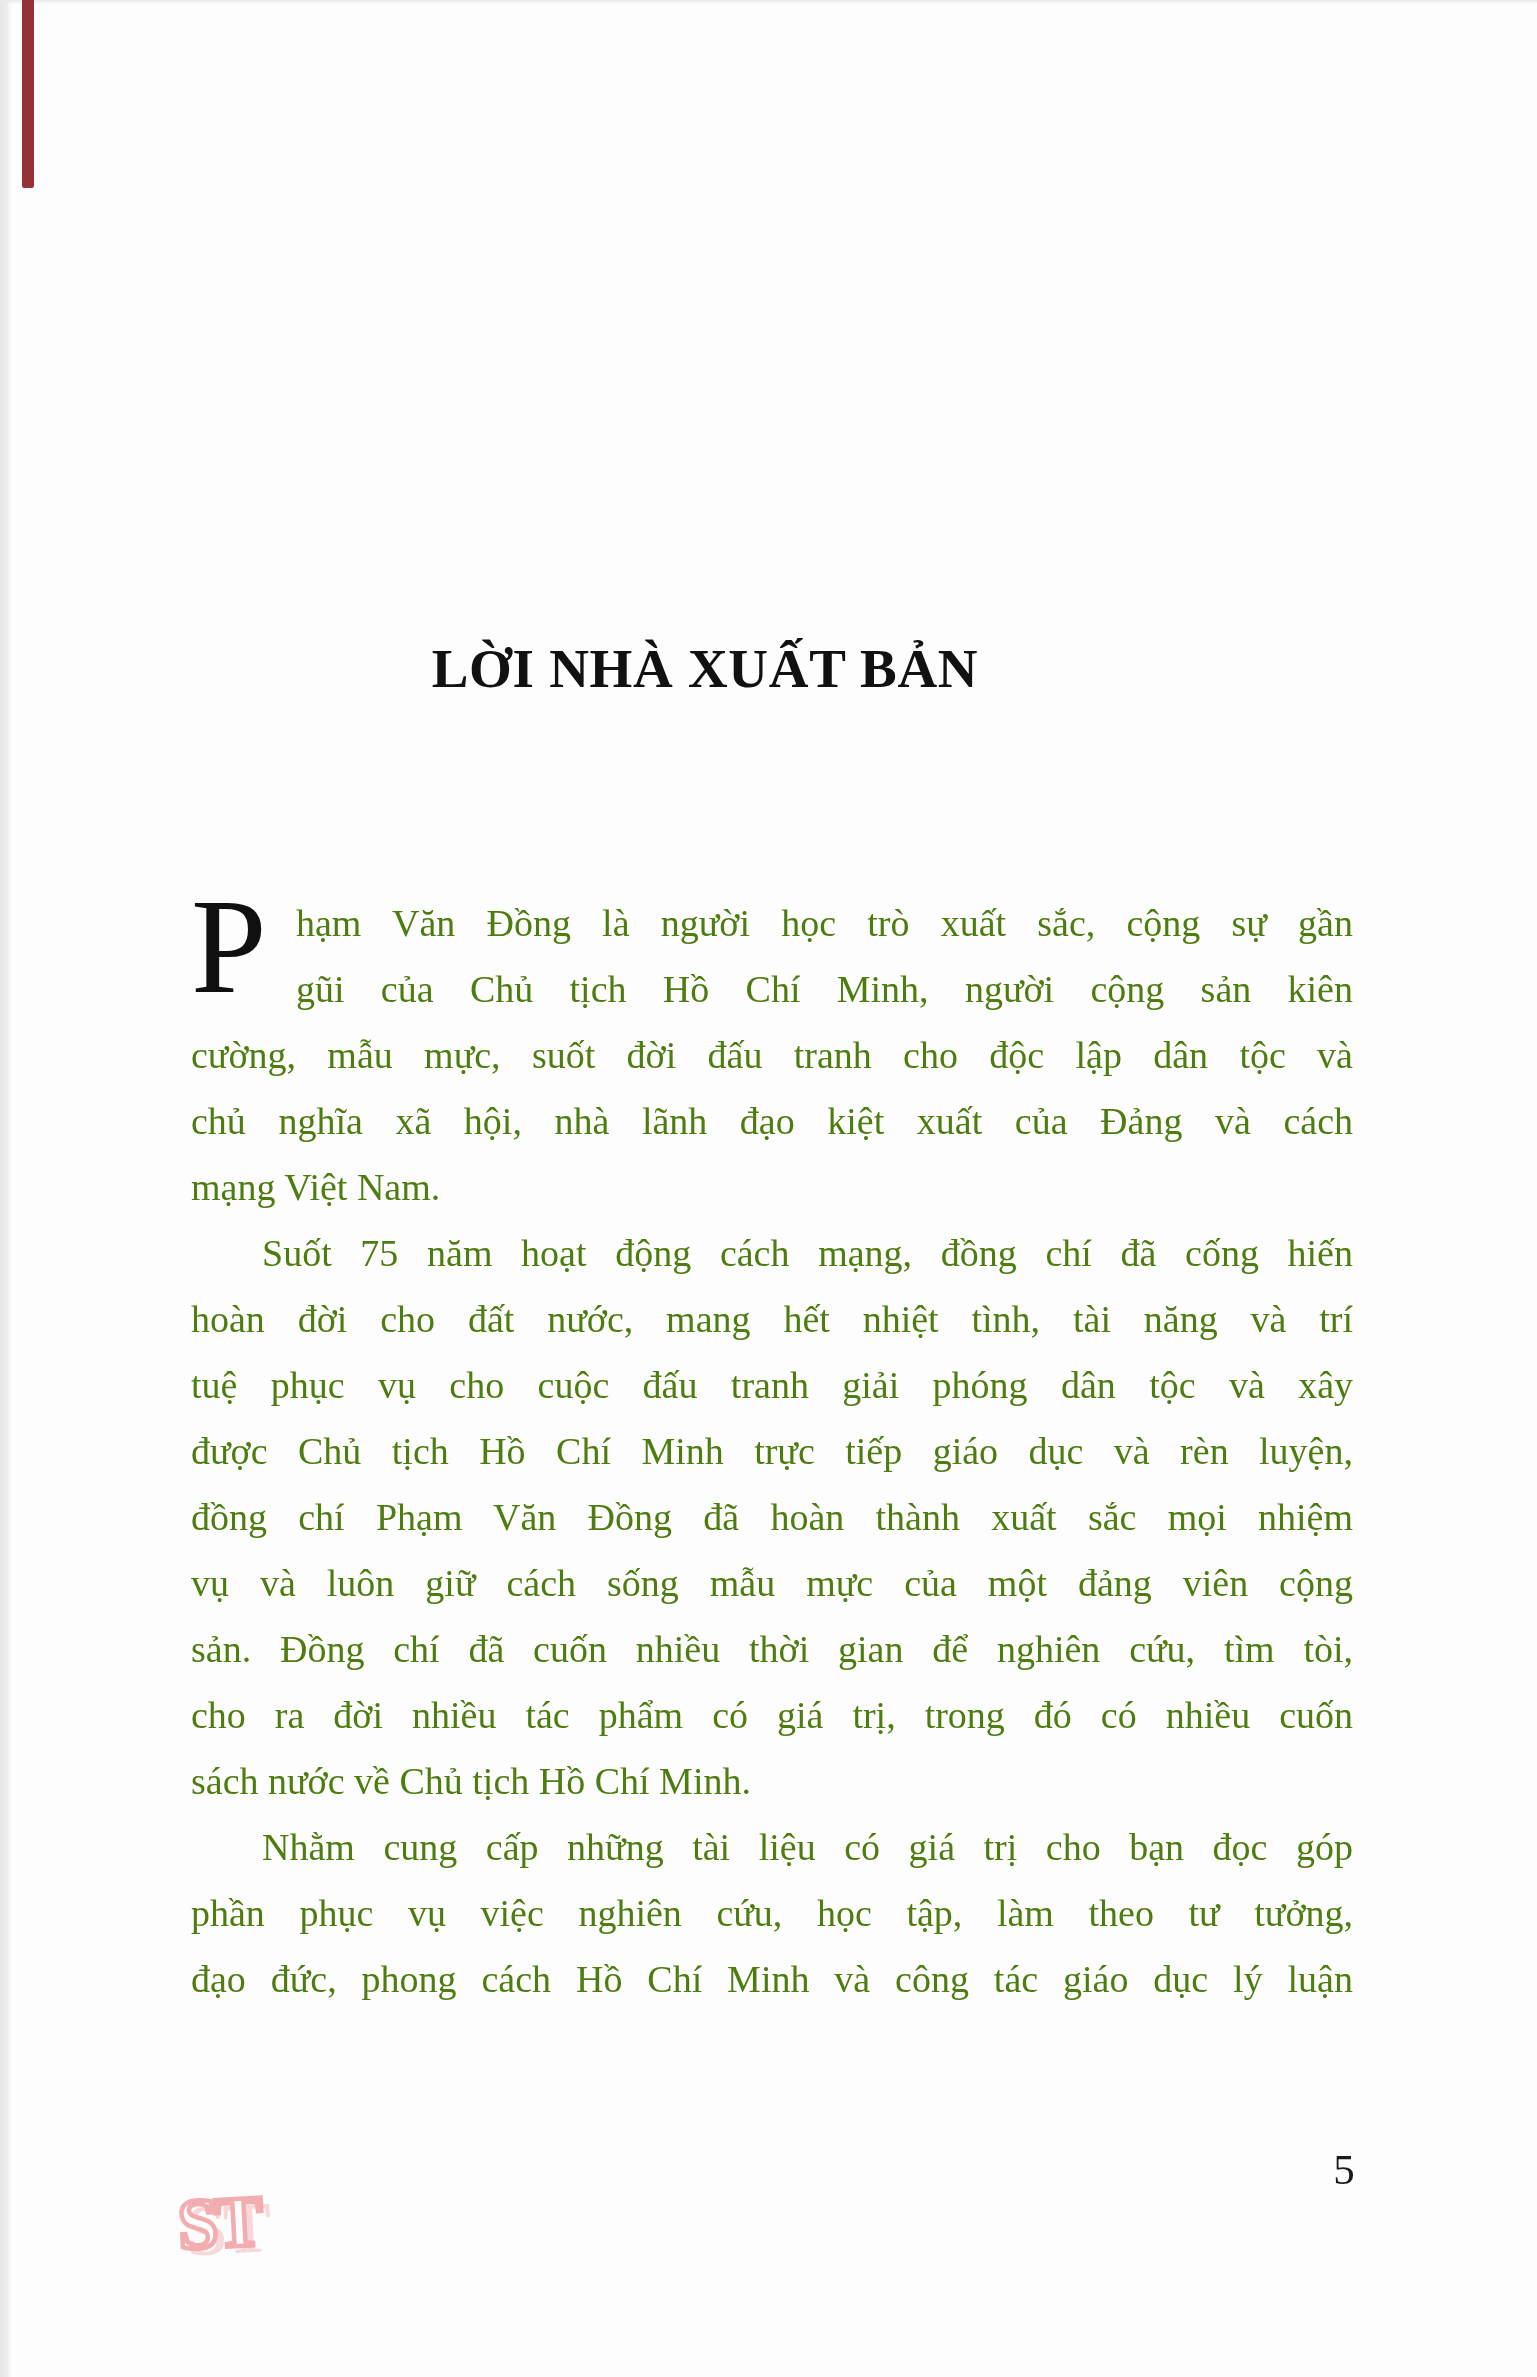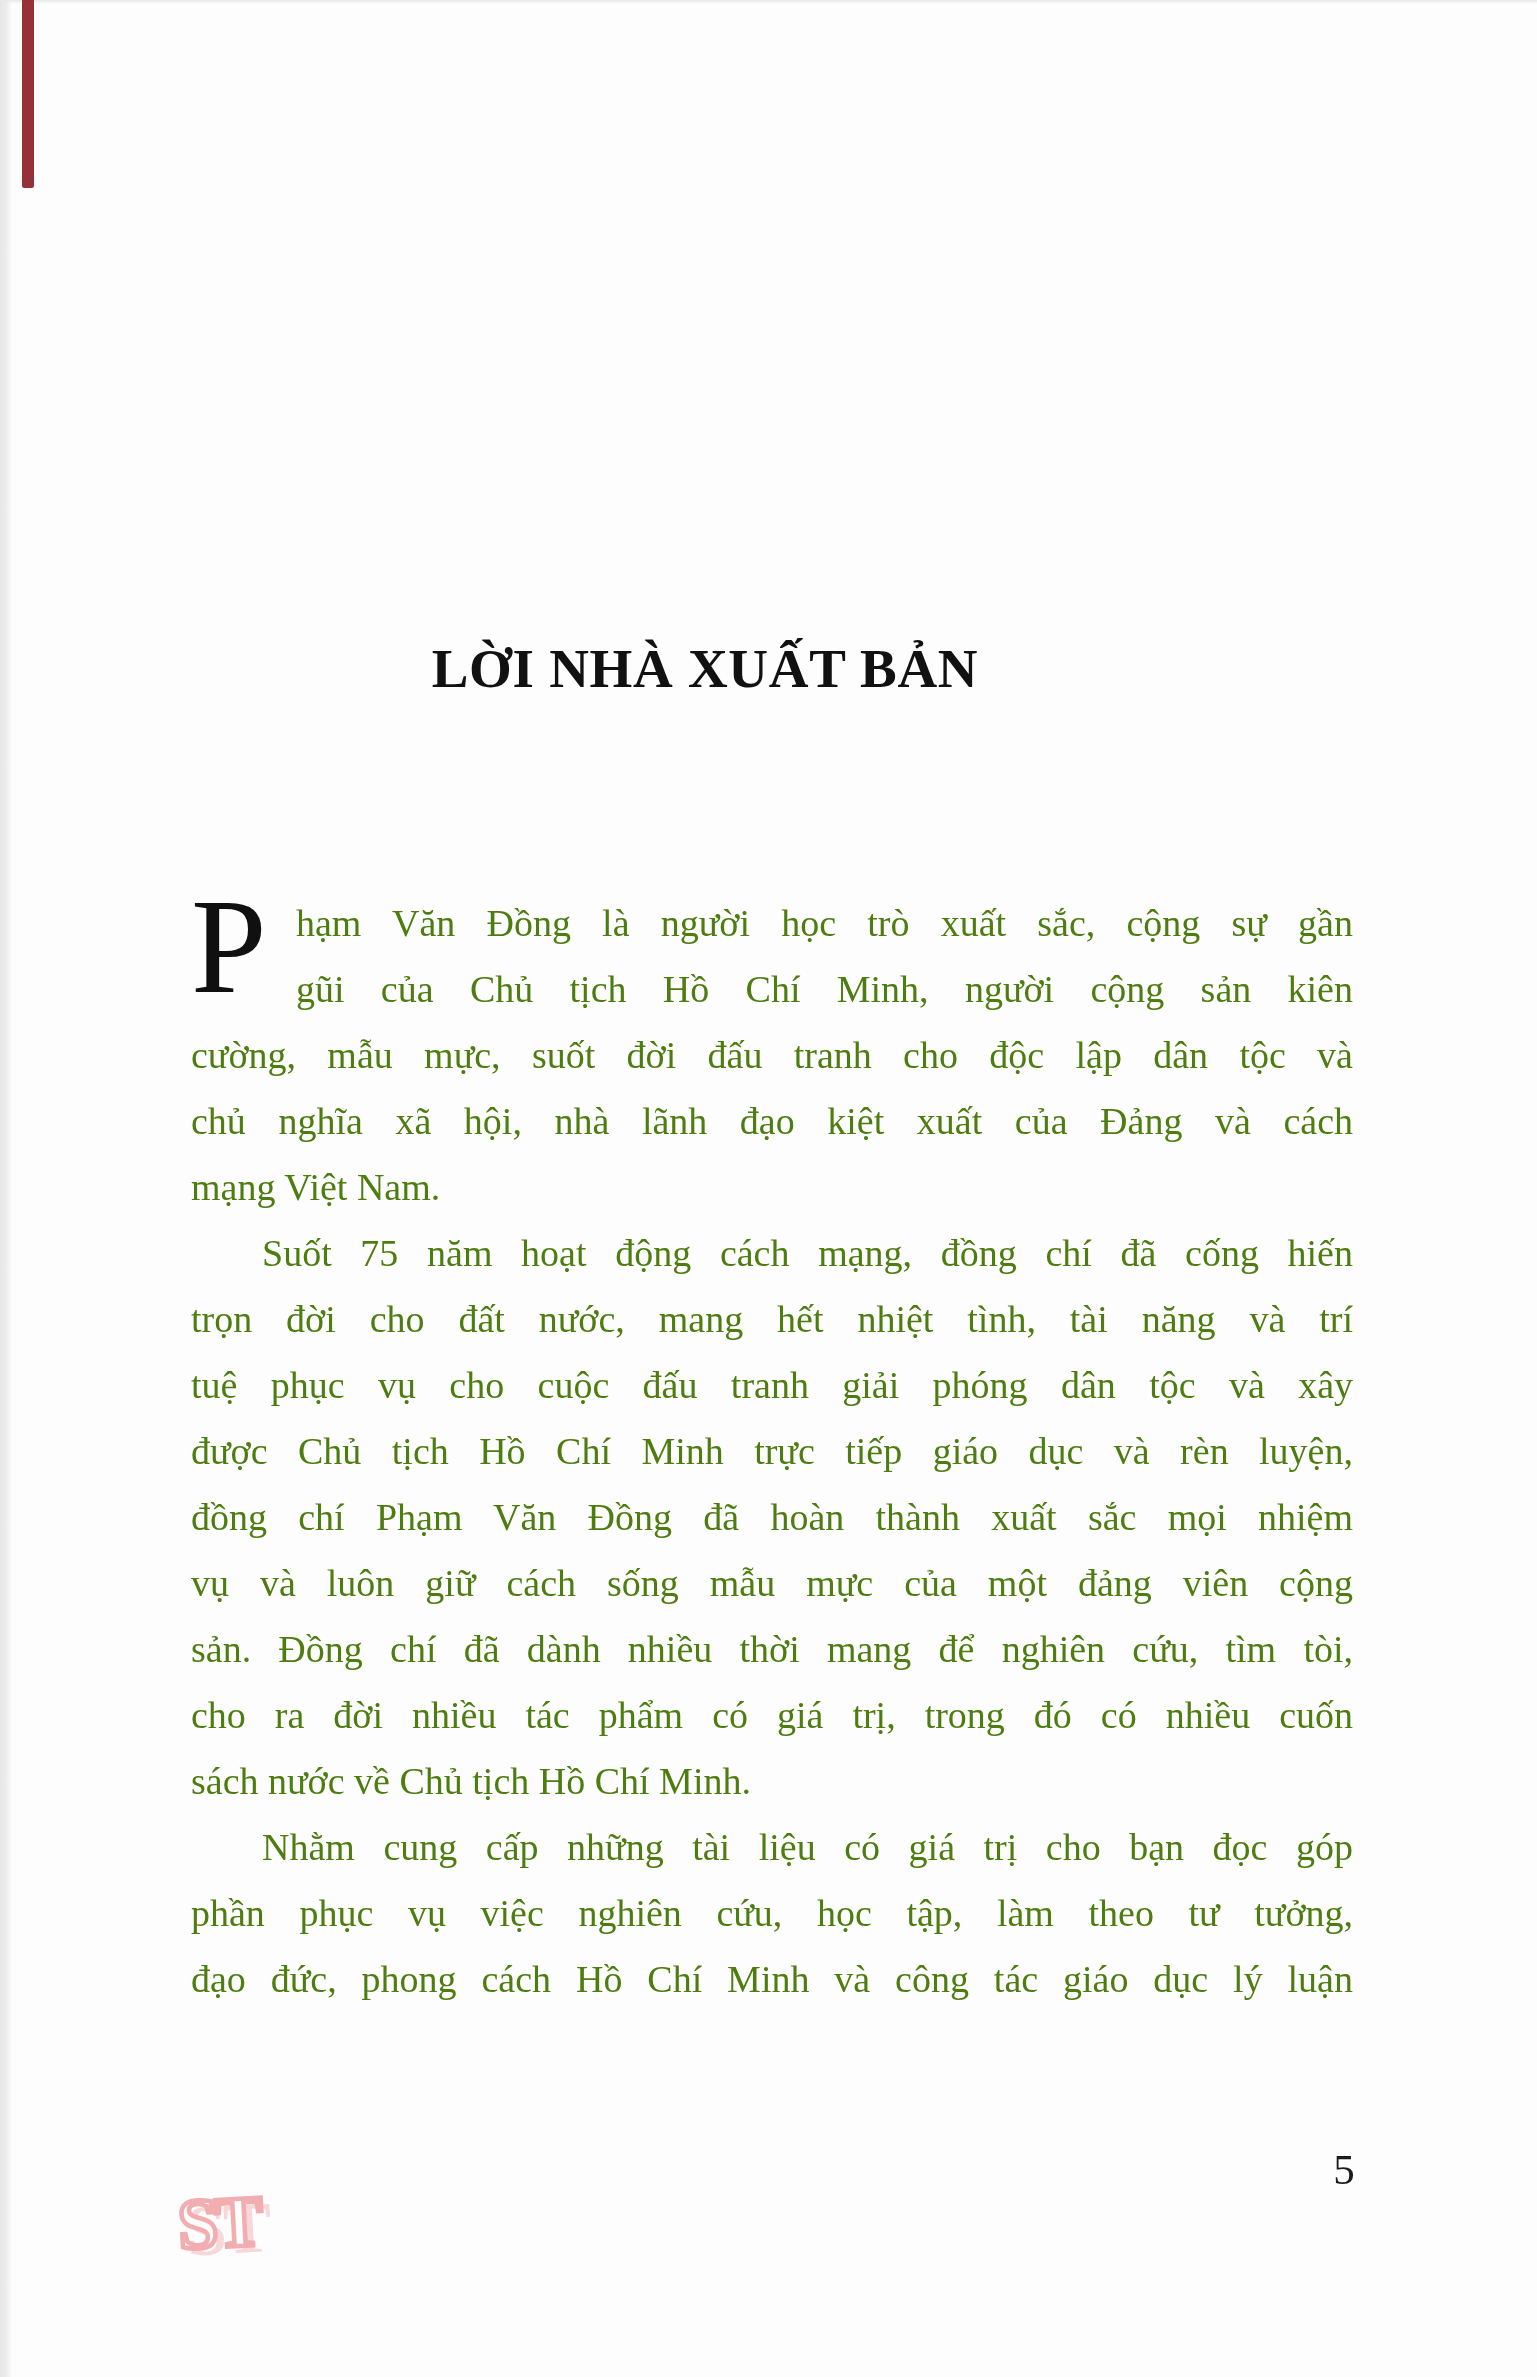--- a/index.html
+++ b/index.html
@@ -122,26 +122,26 @@
 
   <div class="body-block">
     <span class="drop-cap">P</span>
 
     <div class="line dc">hạm Văn Đồng là người học trò xuất sắc, cộng sự gần</div>
     <div class="line dc">gũi của Chủ tịch Hồ Chí Minh, người cộng sản kiên</div>
     <div class="line">cường, mẫu mực, suốt đời đấu tranh cho độc lập dân tộc và</div>
     <div class="line">chủ nghĩa xã hội, nhà lãnh đạo kiệt xuất của Đảng và cách</div>
     <div class="line plain">mạng Việt Nam.</div>
     <div class="line indent">Suốt 75 năm hoạt động cách mạng, đồng chí đã cống hiến</div>
-    <div class="line">trọn đời cho đất nước, mang hết nhiệt tình, tài năng và trí</div>
+    <div class="line">hoàn đời cho đất nước, mang hết nhiệt tình, tài năng và trí</div>
     <div class="line">tuệ phục vụ cho cuộc đấu tranh giải phóng dân tộc và xây</div>
     <div class="line">được Chủ tịch Hồ Chí Minh trực tiếp giáo dục và rèn luyện,</div>
     <div class="line">đồng chí Phạm Văn Đồng đã hoàn thành xuất sắc mọi nhiệm</div>
     <div class="line">vụ và luôn giữ cách sống mẫu mực của một đảng viên cộng</div>
-    <div class="line">sản. Đồng chí đã dành nhiều thời mang để nghiên cứu, tìm tòi,</div>
+    <div class="line">sản. Đồng chí đã cuốn nhiều thời gian để nghiên cứu, tìm tòi,</div>
     <div class="line">cho ra đời nhiều tác phẩm có giá trị, trong đó có nhiều cuốn</div>
     <div class="line plain">sách nước về Chủ tịch Hồ Chí Minh.</div>
     <div class="line indent">Nhằm cung cấp những tài liệu có giá trị cho bạn đọc góp</div>
     <div class="line">phần phục vụ việc nghiên cứu, học tập, làm theo tư tưởng,</div>
     <div class="line">đạo đức, phong cách Hồ Chí Minh và công tác giáo dục lý luận</div>
   </div>
 
   <div class="page-number">5</div>
 
   <div class="watermark">ST</div>

